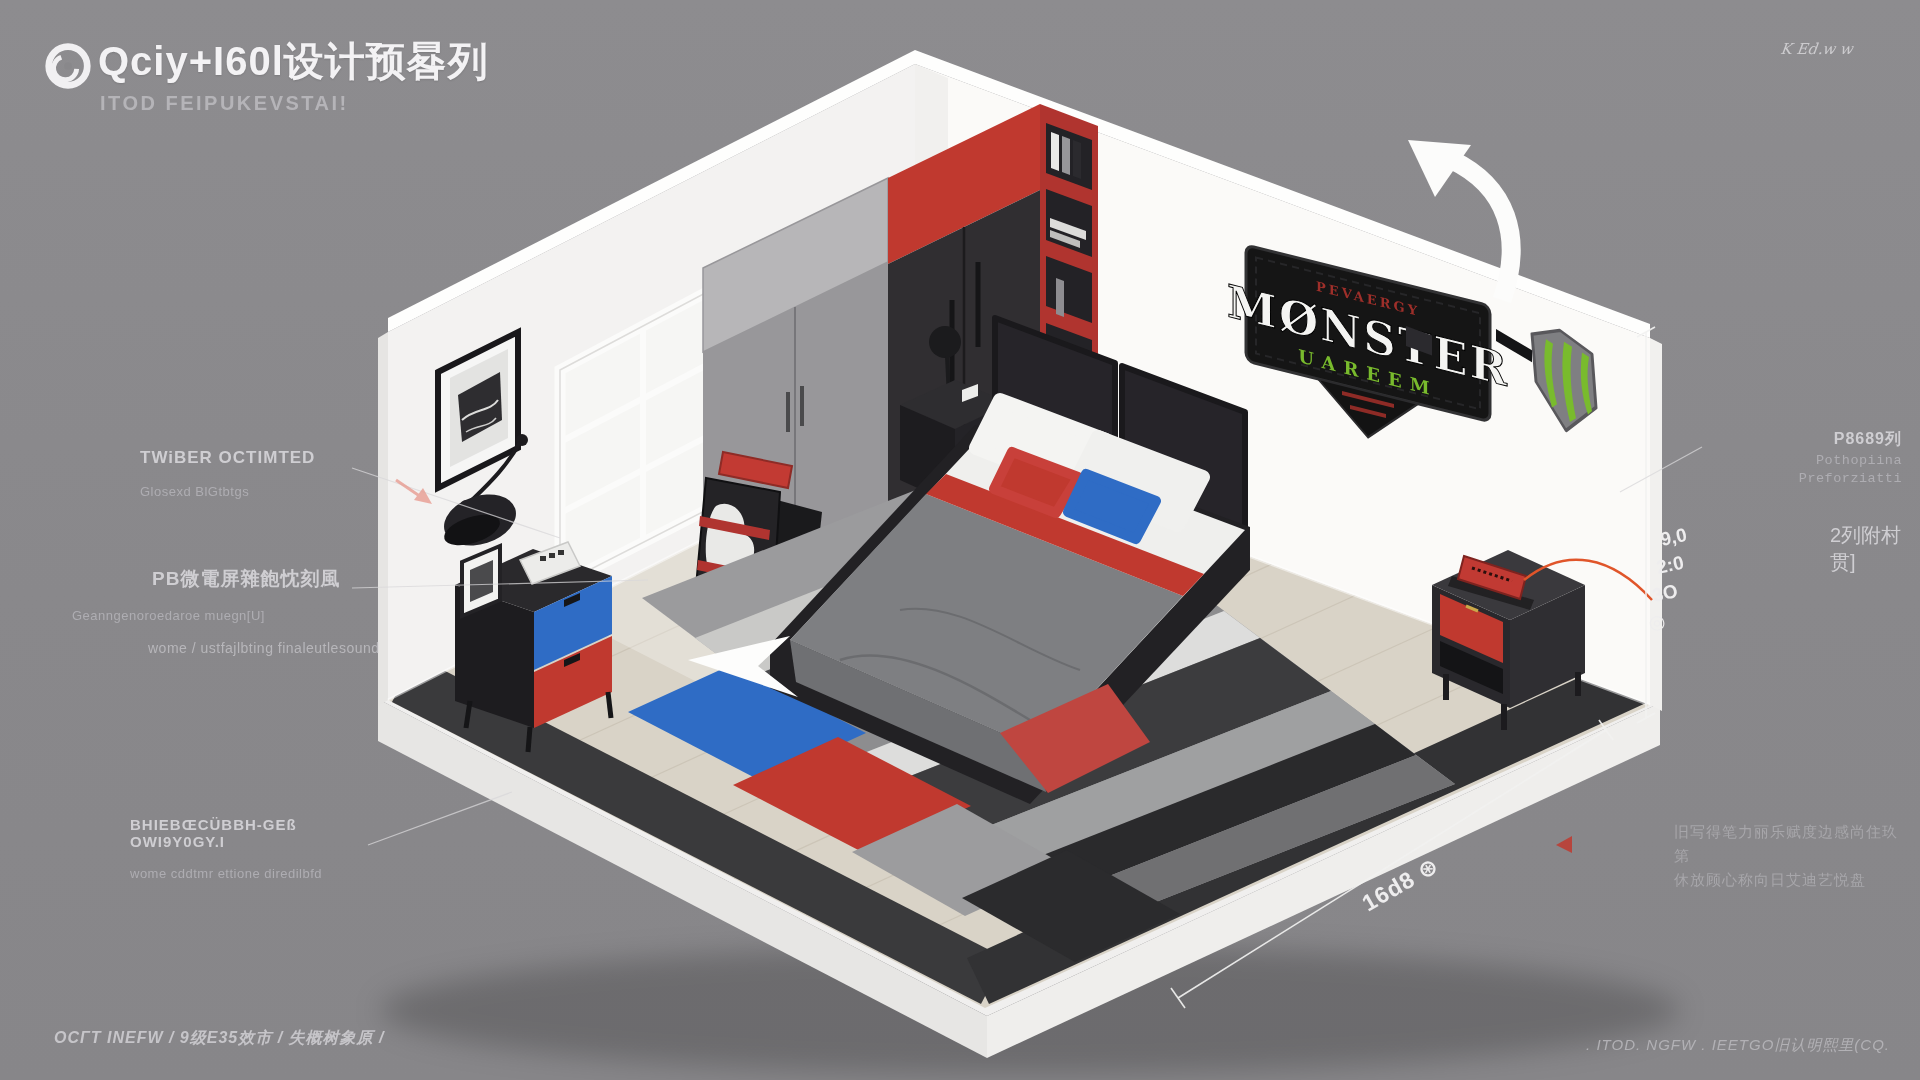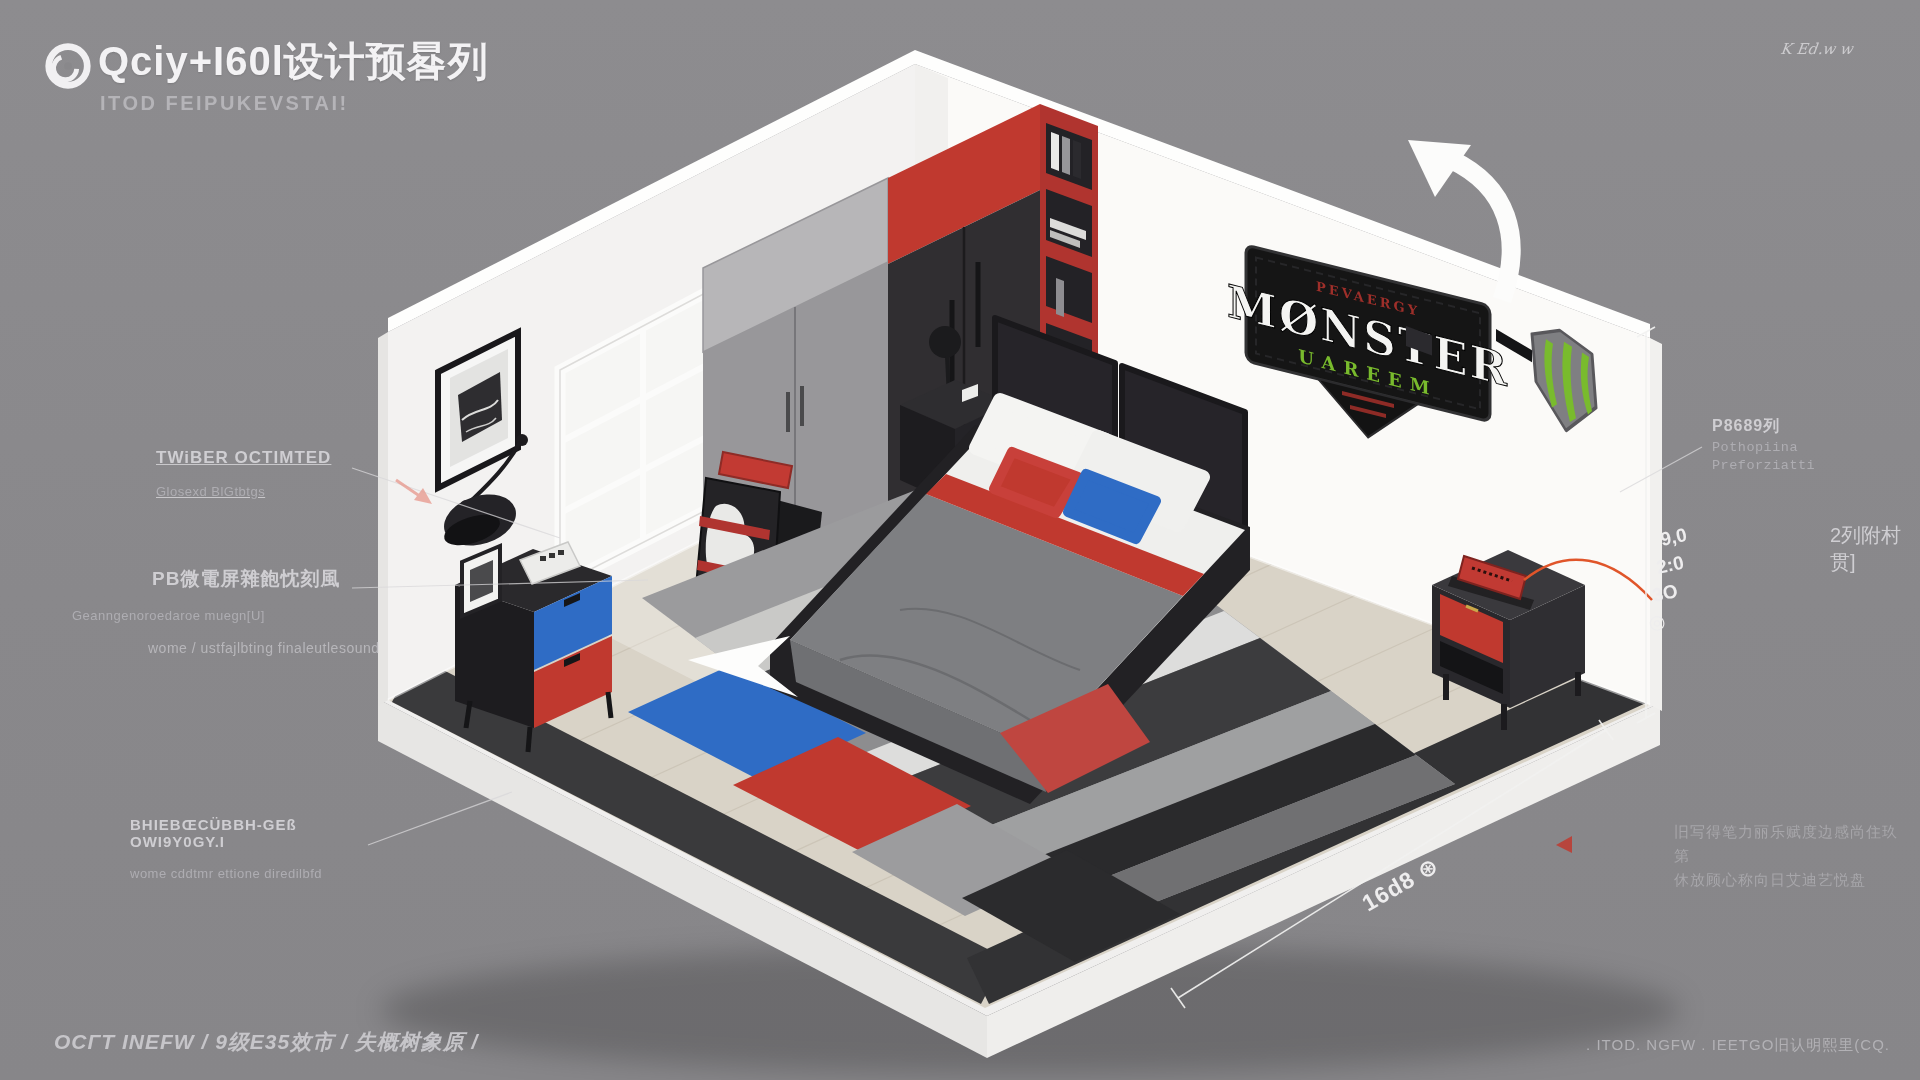--- a/index.html
+++ b/index.html
@@ -9,32 +9,32 @@
   svg{position:absolute;left:0;top:0;}
   .txt{position:absolute;color:#c9c8cb;}
   .hdr-title{left:98px;top:34px;font-size:40px;font-weight:800;color:#f3f2f4;letter-spacing:1px;
              text-shadow:0 1px 2px rgba(0,0,0,.12);}
   .hdr-sub{left:100px;top:92px;font-size:20px;font-weight:700;color:#b5b4b8;letter-spacing:2.5px;}
   .logo{position:absolute;left:42px;top:40px;width:52px;height:52px;}
   .sig{left:1782px;top:40px;width:130px;font-size:15px;font-style:italic;color:#d8d7da;
        transform:skewX(-10deg);font-family:"DejaVu Serif",serif;opacity:.85;}
   .lbl-t{font-size:17px;font-weight:700;letter-spacing:1px;color:#cfced2;}
   .lbl-s{font-size:13px;color:#aeadb2;letter-spacing:.5px;margin-top:16px;}
-  .lab1{left:156px;top:448px;width:240px;text-decoration:underline;}
+  .lab1{left:140px;top:448px;width:240px;}
   .lab2{left:72px;top:566px;width:300px;}
   .lab2 .lbl-t{margin-left:80px;font-size:19px;}
   .lab2b{left:148px;top:640px;width:280px;font-size:14px;color:#b7b6ba;letter-spacing:.5px;}
   .lab3{left:130px;top:816px;width:260px;}
   .lab3 .lbl-t{font-size:15px;}
-  .labR{left:1712px;top:416px;width:190px;}
+  .labR{left:1712px;top:429px;width:190px;text-align:right;}
   .labR .lbl-t{font-size:16px;}
   .labR .lbl-s{font-size:13.5px;margin-top:3px;font-family:Liberation Mono, monospace;}
   .noteBR{left:1674px;top:820px;width:230px;font-size:15px;color:#a7a6aa;letter-spacing:1px;line-height:1.6;}
-  .foot-l{left:54px;top:1028px;font-size:21px;font-weight:700;font-style:italic;color:#c6c5c9;letter-spacing:1px;}
-  .foot-r{left:1400px;top:1036px;width:490px;text-align:right;font-size:15px;color:#b2b1b5;letter-spacing:1px;}
+  .foot-l{left:54px;top:1028px;font-size:16px;font-weight:700;font-style:italic;color:#c6c5c9;letter-spacing:1px;}
+  .foot-r{left:1400px;top:1036px;width:490px;text-align:right;font-size:15px;font-style:italic;color:#b2b1b5;letter-spacing:1px;}
 </style>
 </head>
 <body>
 
 <div class="stage">
 
 <svg width="1920" height="1080" viewBox="0 0 1920 1080">
   <defs>
     <filter id="soft" x="-30%" y="-30%" width="160%" height="160%">
           <feGaussianBlur stdDeviation="14"></feGaussianBlur>

